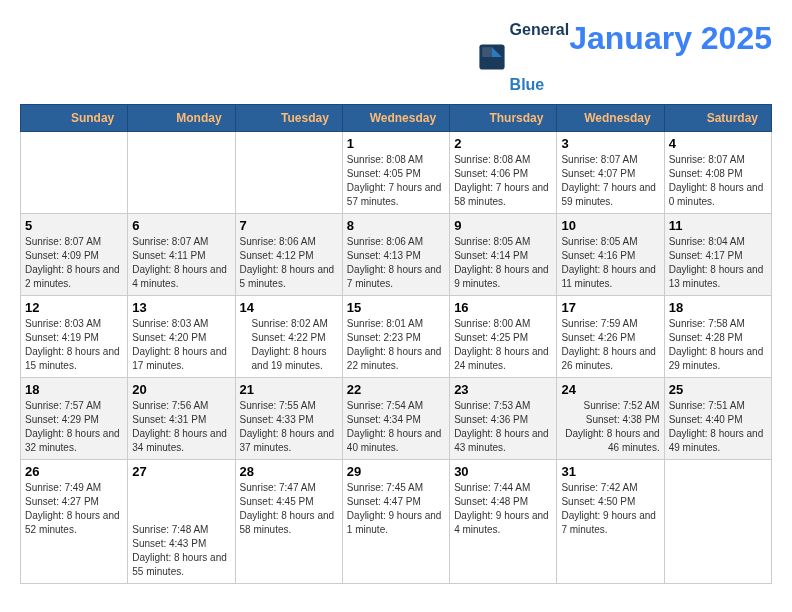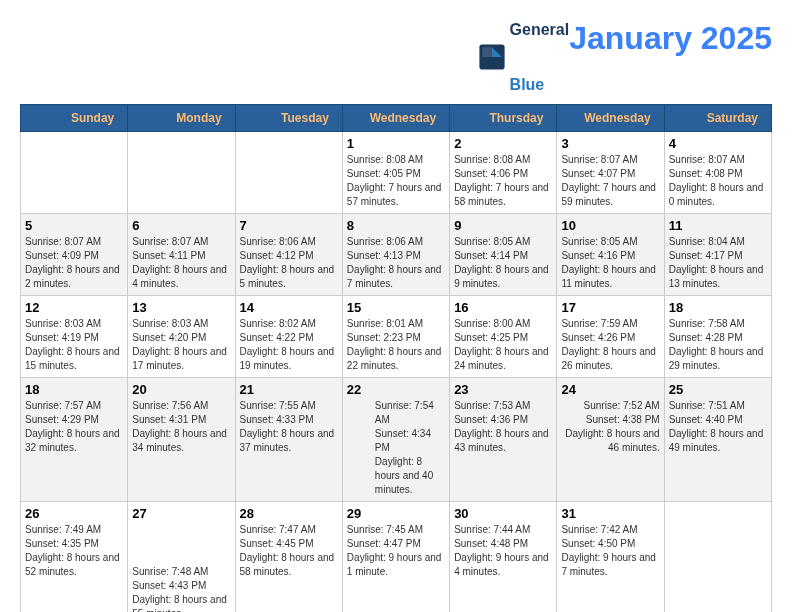--- a/index.html
+++ b/index.html
@@ -208,21 +208,21 @@
 Daylight: 8 hours and 15 minutes.</div>
         </td>
         <td>
           <span class="cell-day">13</span>
           <div class="cell-info" style="white-space: pre-line;">Sunrise: 8:03 AM
 Sunset: 4:20 PM
 Daylight: 8 hours and 17 minutes.</div>
         </td>
         <td>
           <span class="cell-day">14</span>
-          <div class="cell-info" style="white-space: pre-line;">Sunrise: 8:02 AM
+          <div class="cell-info" style="white-space: pre-line; margin-left: 12px;">Sunrise: 8:02 AM
 Sunset: 4:22 PM
 Daylight: 8 hours and 19 minutes.</div>
         </td>
         <td>
           <span class="cell-day">15</span>
           <div class="cell-info" style="white-space: pre-line;">Sunrise: 8:01 AM
 Sunset: 2:23 PM
 Daylight: 8 hours and 22 minutes.</div>
         </td>
         <td>
@@ -258,21 +258,21 @@
 Daylight: 8 hours and 34 minutes.</div>
         </td>
         <td>
           <span class="cell-day">21</span>
           <div class="cell-info" style="white-space: pre-line;">Sunrise: 7:55 AM
 Sunset: 4:33 PM
 Daylight: 8 hours and 37 minutes.</div>
         </td>
         <td>
           <span class="cell-day">22</span>
-          <div class="cell-info" style="white-space: pre-line; margin-left: 28px;">Sunrise: 7:54 AM
+          <div class="cell-info" style="white-space: pre-line;">Sunrise: 7:54 AM
 Sunset: 4:34 PM
 Daylight: 8 hours and 40 minutes.</div>
         </td>
         <td>
           <span class="cell-day">23</span>
           <div class="cell-info" style="white-space: pre-line;">Sunrise: 7:53 AM
 Sunset: 4:36 PM
 Daylight: 8 hours and 43 minutes.</div>
         </td>
         <td>
@@ -285,21 +285,21 @@
           <span class="cell-day">25</span>
           <div class="cell-info" style="white-space: pre-line;">Sunrise: 7:51 AM
 Sunset: 4:40 PM
 Daylight: 8 hours and 49 minutes.</div>
         </td>
       </tr>
       <tr>
         <td>
           <span class="cell-day">26</span>
           <div class="cell-info" style="white-space: pre-line;">Sunrise: 7:49 AM
-Sunset: 4:35 PM
+Sunset: 4:27 PM
 Daylight: 8 hours and 52 minutes.</div>
         </td>
         <td>
           <span class="cell-day">27</span>
           <div class="cell-info" style="white-space: pre-line; margin-top: 44px;">Sunrise: 7:48 AM
 Sunset: 4:43 PM
 Daylight: 8 hours and 55 minutes.</div>
         </td>
         <td>
           <span class="cell-day">28</span>

